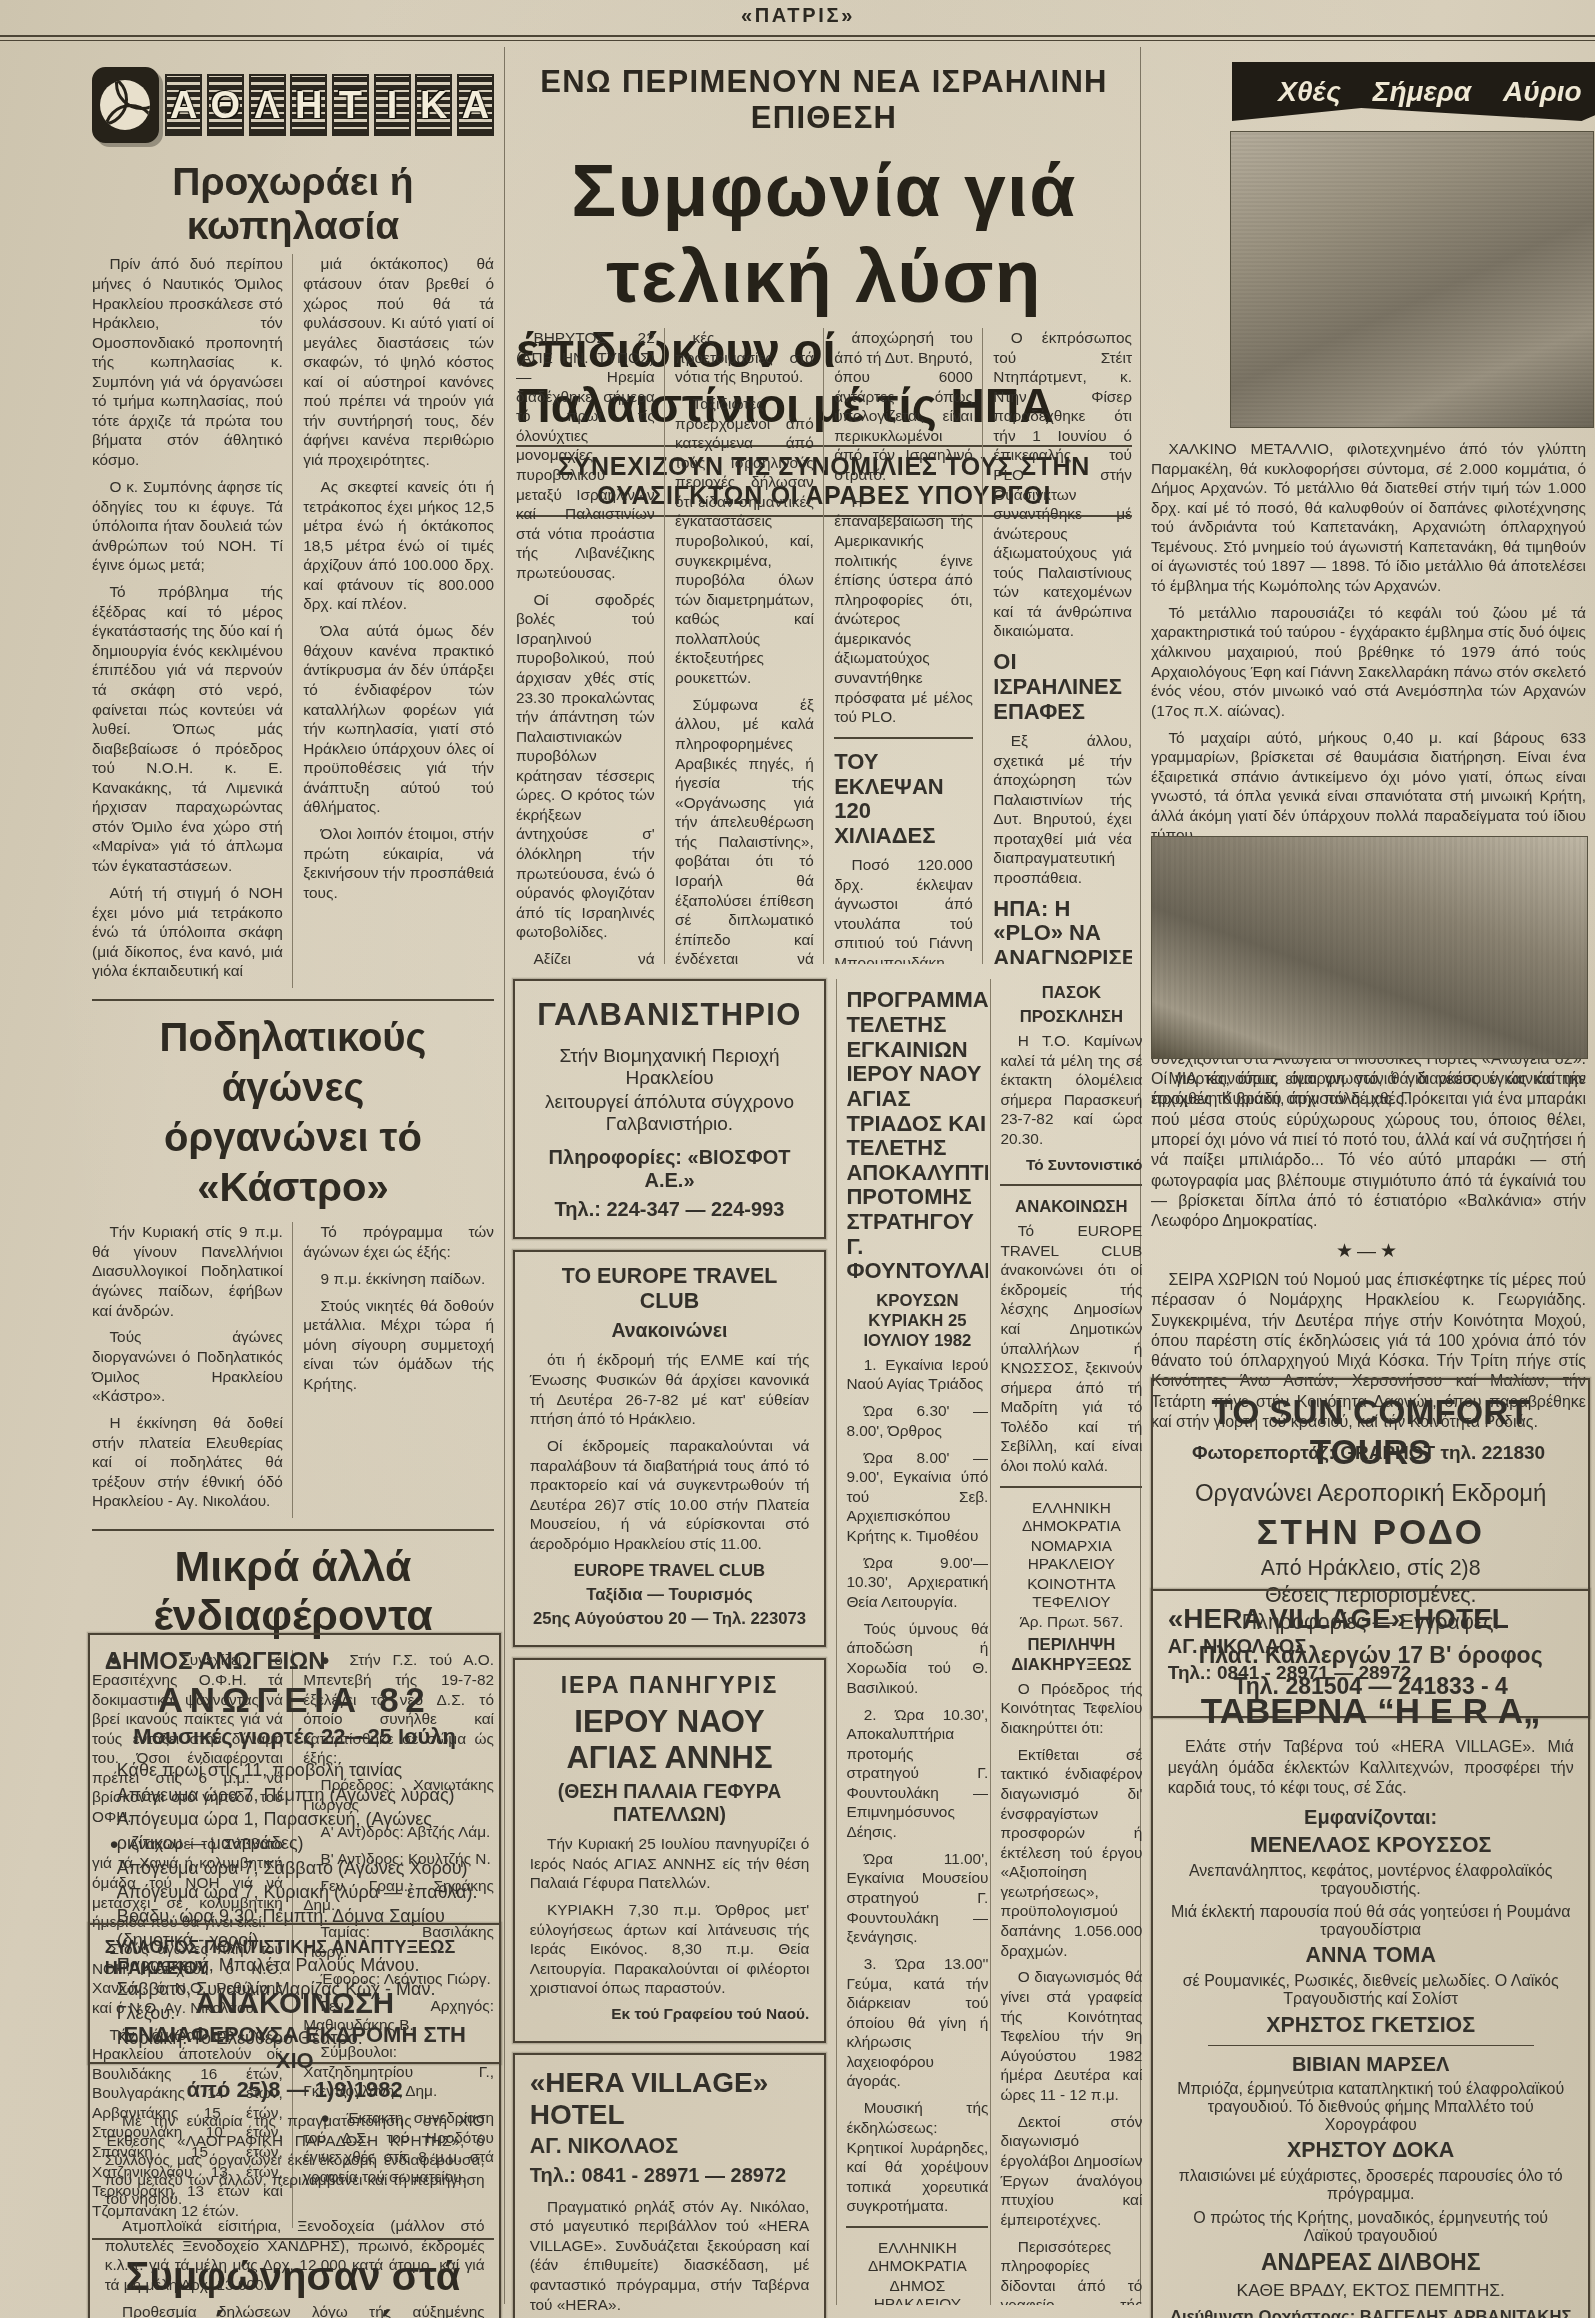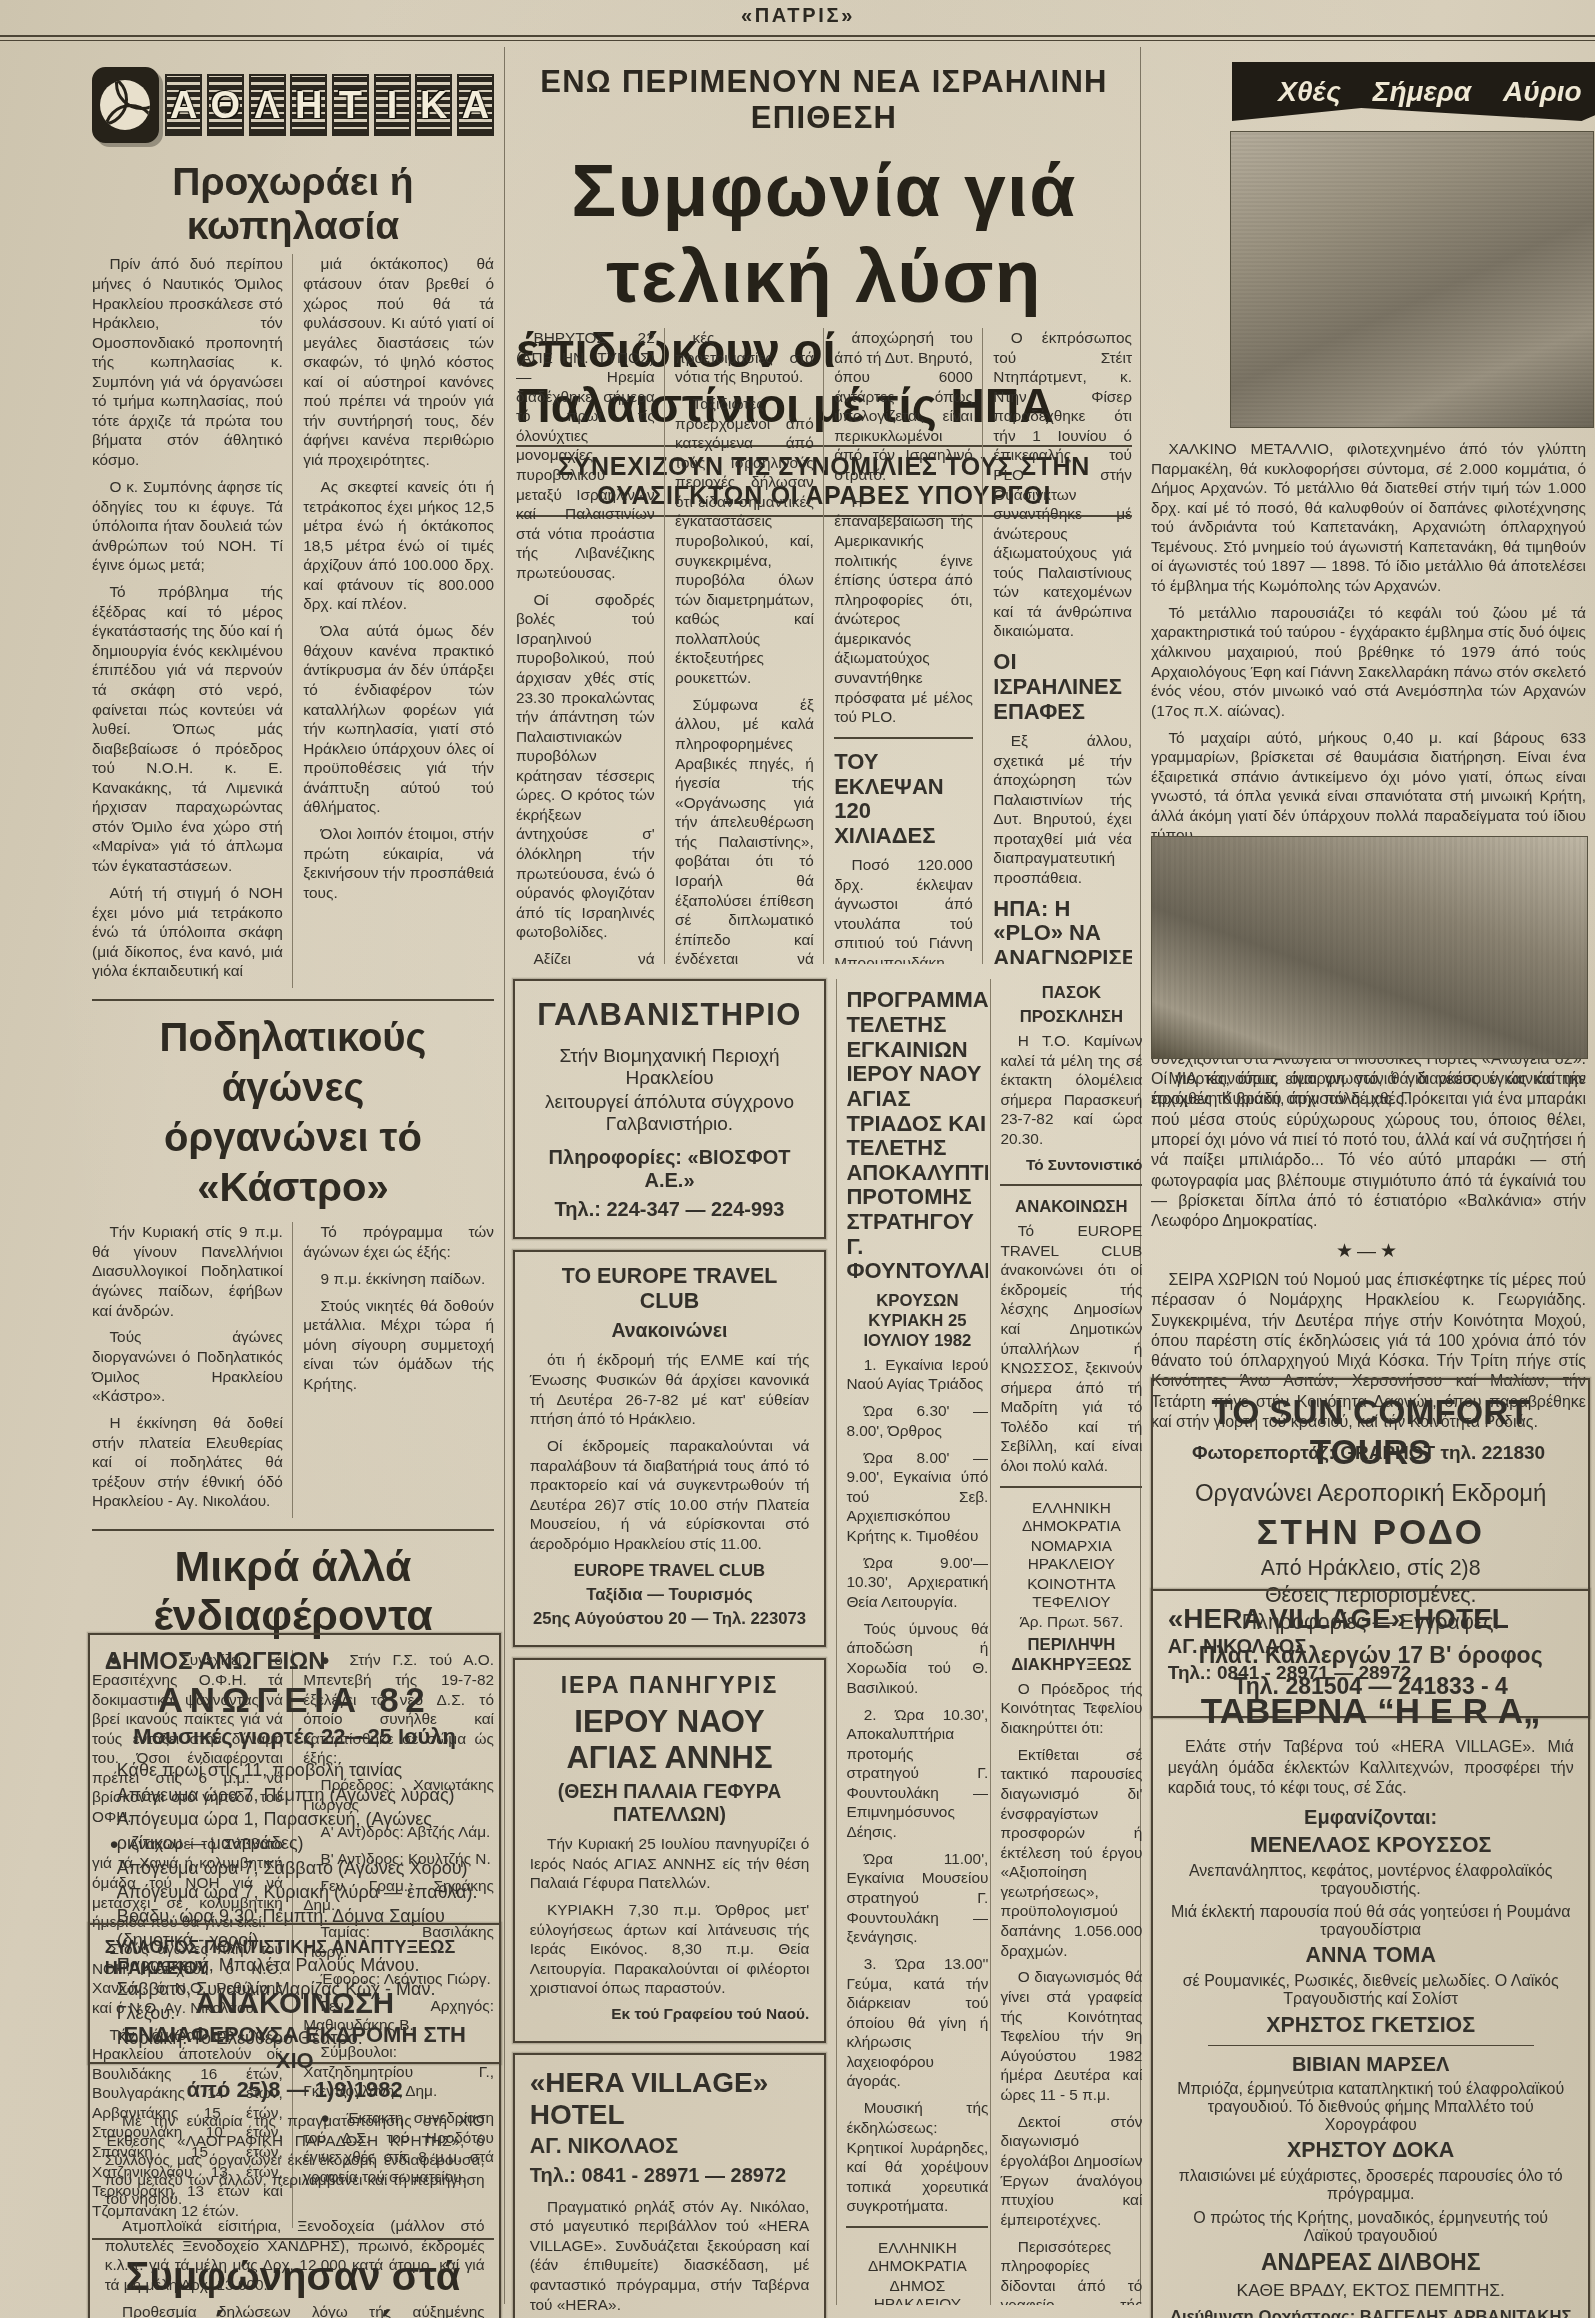--- a/index.html
+++ b/index.html
@@ -301,22 +301,22 @@
         <div class="rule"></div>
         <p class="cb">ΑΝΑΚΟΙΝΩΣΗ</p>
         <p class="para">Τό EUROPE TRAVEL CLUB άνακοινώνει ότι οί έκδρομείς τής λέσχης Δημοσίων καί Δημοτικών ύπαλλήλων ή ΚΝΩΣΣΟΣ, ξεκινούν σήμερα άπό τή Μαδρίτη γιά τό Τολέδο καί τή Σεβίλλη, καί είναι όλοι πολύ καλά.</p>
         <div class="rule"></div>
         <p class="c">ΕΛΛΗΝΙΚΗ ΔΗΜΟΚΡΑΤΙΑ</p>
         <p class="c">ΝΟΜΑΡΧΙΑ ΗΡΑΚΛΕΙΟΥ</p>
         <p class="c">ΚΟΙΝΟΤΗΤΑ ΤΕΦΕΛΙΟΥ</p>
         <p class="c">Άρ. Πρωτ. 567.</p>
         <p class="cb">ΠΕΡΙΛΗΨΗ ΔΙΑΚΗΡΥΞΕΩΣ</p>
         <p class="para">Ο Πρόεδρος τής Κοινότητας Τεφελίου διακηρύττει ότι:</p>
-        <p class="para">Εκτίθεται σέ τακτικό παρουσίες διαγωνισμό δι' ένσφραγίστων προσφορών ή έκτέλεση τού έργου «Αξιοποίηση γεωτρήσεως», προϋπολογισμού δαπάνης 1.056.000 δραχμών.</p>
-        <p class="para">Ο διαγωνισμός θά γίνει στά γραφεία τής Κοινότητας Τεφελίου τήν 9η Αύγούστου 1982 ήμέρα Δευτέρα καί ώρες 11 - 5 π.μ.</p>
+        <p class="para">Εκτίθεται σέ τακτικό ένδιαφέρον διαγωνισμό δι' ένσφραγίστων προσφορών ή έκτέλεση τού έργου «Αξιοποίηση γεωτρήσεως», προϋπολογισμού δαπάνης 1.056.000 δραχμών.</p>
+        <p class="para">Ο διαγωνισμός θά γίνει στά γραφεία τής Κοινότητας Τεφελίου τήν 9η Αύγούστου 1982 ήμέρα Δευτέρα καί ώρες 11 - 12 π.μ.</p>
         <p class="para">Δεκτοί στόν διαγωνισμό έργολάβοι Δημοσίων Έργων άναλόγου πτυχίου καί έμπειροτέχνες.</p>
         <p class="para">Περισσότερες πληροφορίες δίδονται άπό τό γραφείο τής Κοινότητας τίς έργάσιμες ήμέρες καί ώρες.</p>
       </div>
 
   </div>
 
   <div class="sec wxb" style="left:1232px;top:62px;width:364px;height:59px;padding-left:16px;">
     <span>Χθές</span>
     <span>Σήμερα</span>
     <span>Αύριο</span>

